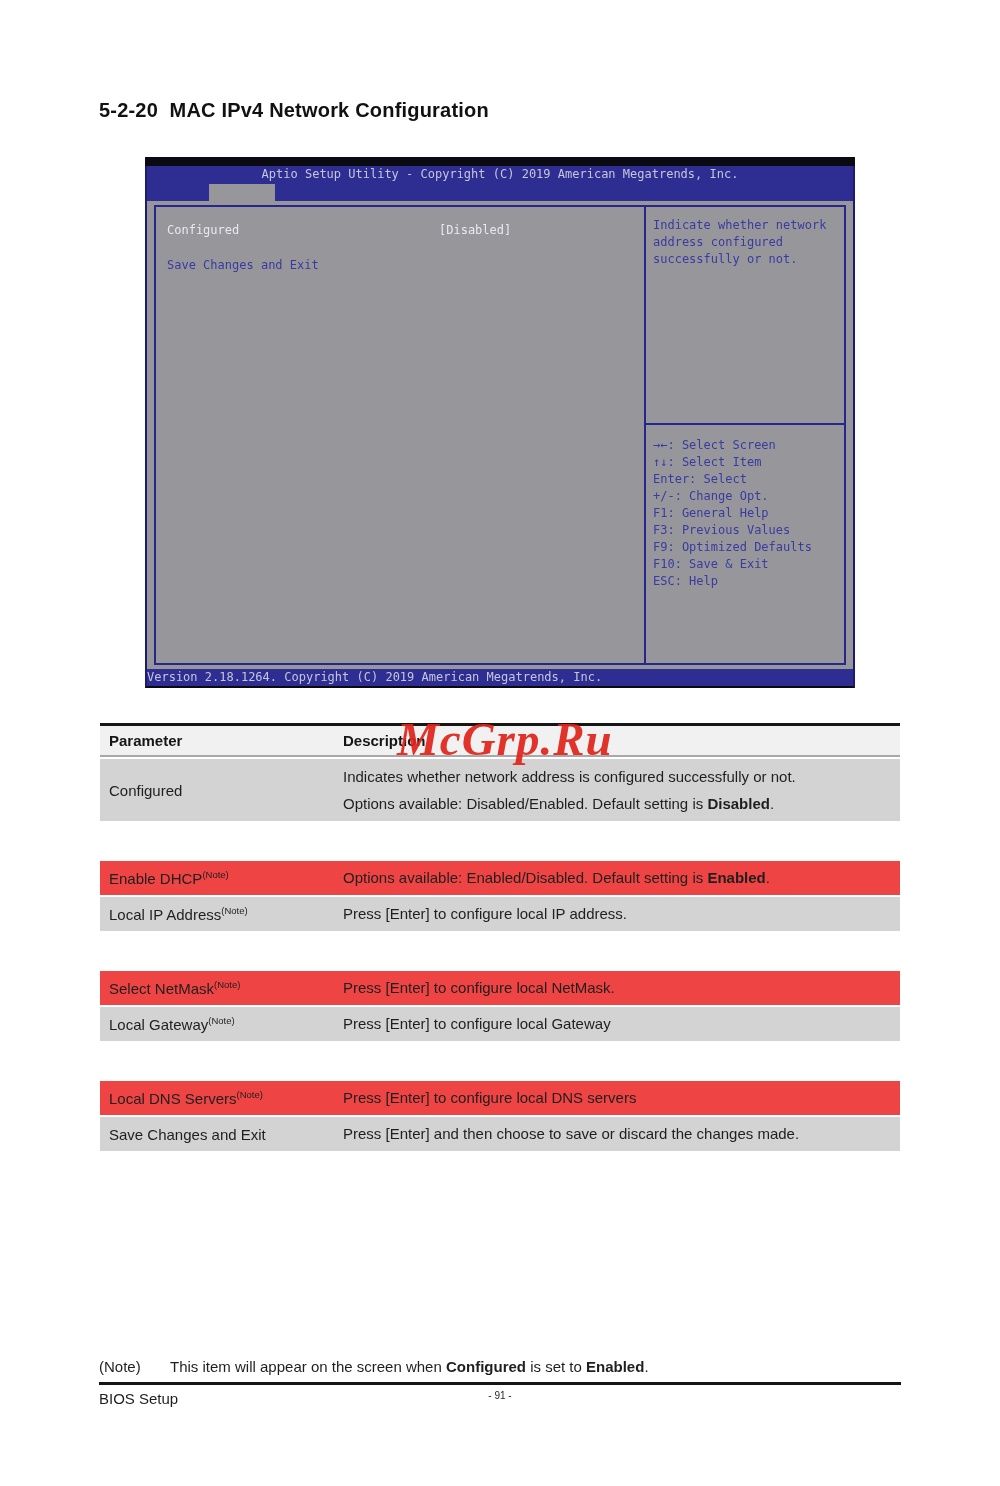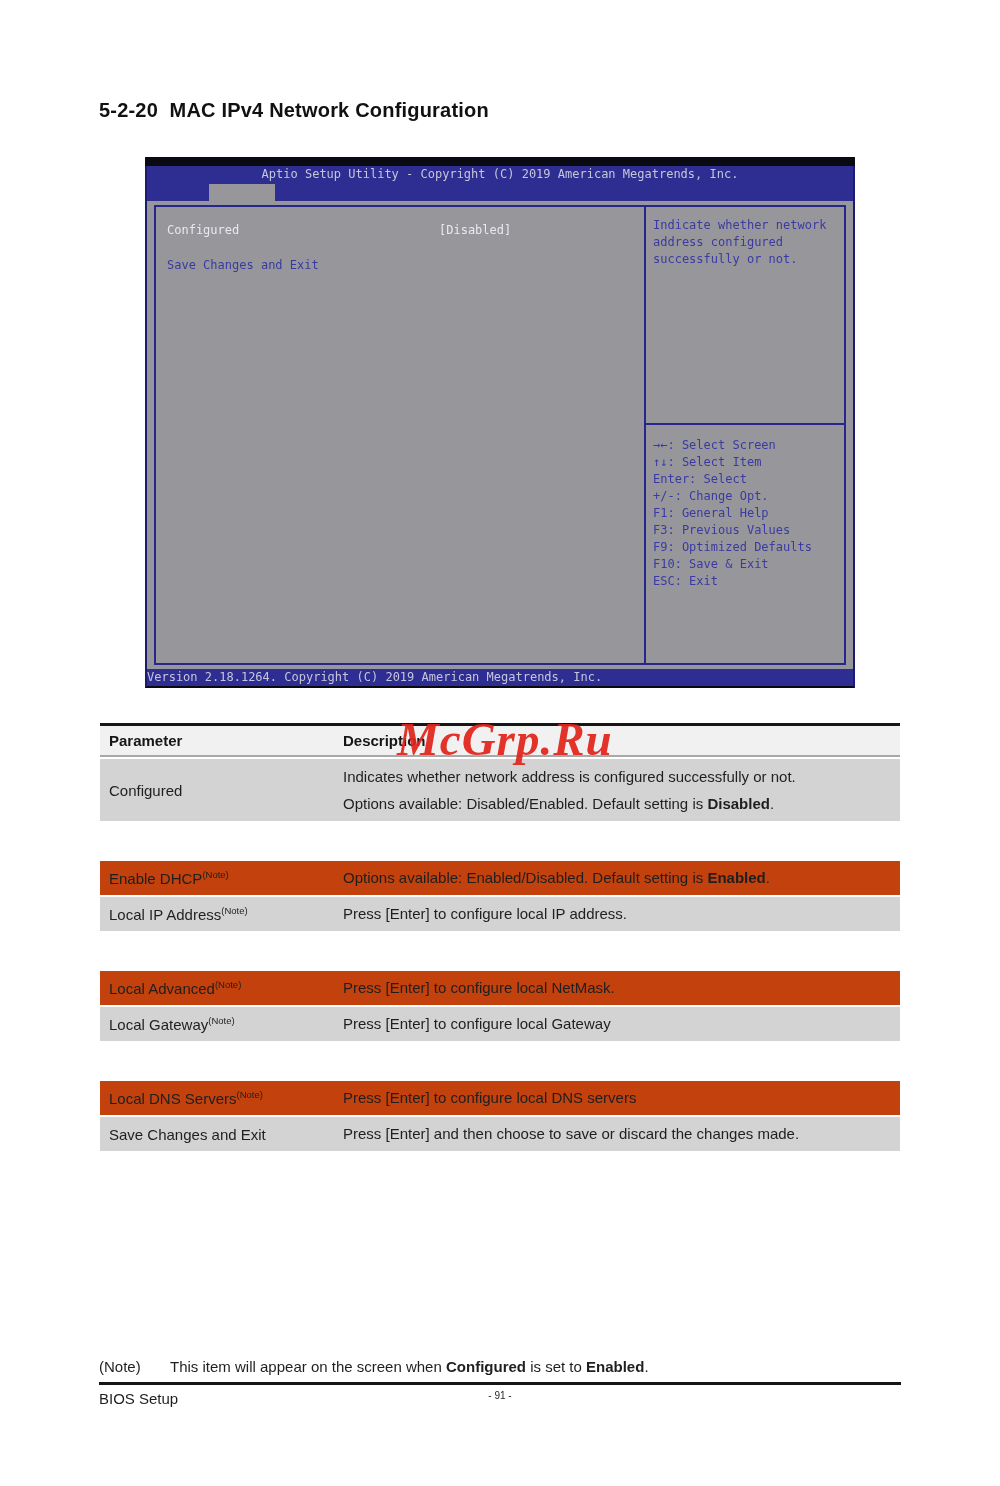--- a/index.html
+++ b/index.html
@@ -42,21 +42,21 @@
   .watermark { position: absolute; left: 397px; top: 712px; z-index: 5;
                font-family: "Liberation Serif", serif; font-style: italic; font-weight: bold;
                font-size: 47px; letter-spacing: 1px; opacity: 0.93; }
 
   
   .ptable { position: absolute; left: 100px; top: 723px; width: 800px;
             border-top: 3px solid #161616; font-size: 15px; z-index: 2; }
   .phead { display: flex; background: #f1f1f1; height: 31px; align-items: center;
            font-weight: bold; border-bottom: 2px solid #a8a8a8; color: #161616; }
   .prow { display: flex; background: #d3d3d3; margin-top: 2px; min-height: 34px; align-items: center; }
-  .prow.light { background: #c2410c; margin-top: 40px; }
+  .prow.light { background: #ef4444; margin-top: 40px; }
   .prow.tall { min-height: 62px; }
   .pcol1 { width: 243px; flex: none; padding-left: 9px; }
   .pcol2 { flex: 1; padding-right: 6px; }
   .pcol1 sup { font-size: 9.5px; vertical-align: super; line-height: 0; }
   .dline { line-height: 20px; }
   .tall .dline { line-height: 27px; }
 
   
   .note-row { position: absolute; left: 99px; top: 1358px; width: 802px; display: flex; font-size: 15px; }
   .note-label { width: 71px; flex: none; }
@@ -79,21 +79,21 @@
       <span class="bios-tab">Advanced</span>
     </div>
     <div class="bios-body">
       <div class="bios-box">
         <div class="bios-main" id="bios-menu">
             <div class="bios-item sel"><span>Configured</span><span class="bios-value">[Disabled]</span></div>
             <div class="bios-item"><span>Save Changes and Exit</span></div>
           </div>
         <div class="bios-right">
           <div class="bios-help">Indicate whether network address configured successfully or not.</div>
-          <div class="bios-keys" id="bios-keys"><div>→←: Select Screen</div><div>↑↓: Select Item</div><div>Enter: Select</div><div>+/-: Change Opt.</div><div>F1: General Help</div><div>F3: Previous Values</div><div>F9: Optimized Defaults</div><div>F10: Save &amp; Exit</div><div>ESC: Exit</div></div>
+          <div class="bios-keys" id="bios-keys"><div>→←: Select Screen</div><div>↑↓: Select Item</div><div>Enter: Select</div><div>+/-: Change Opt.</div><div>F1: General Help</div><div>F3: Previous Values</div><div>F9: Optimized Defaults</div><div>F10: Save &amp; Exit</div><div>ESC: Help</div></div>
         </div>
       </div>
     </div>
     <div class="bios-versionbar">Version 2.18.1264. Copyright (C) 2019 American Megatrends, Inc.</div>
   </div>
 
   <div class="watermark" style="color: rgb(224, 37, 28);">McGrp.Ru</div>
 
   <div class="ptable">
     <div class="phead">
@@ -114,21 +114,21 @@
             <div class="dline"><span>Options available: Enabled/Disabled. Default setting is </span><span class="b">Enabled</span><span>.</span></div>
           </div>
         </div>
         <div class="prow">
           <div class="pcol1"><span>Local IP Address</span><sup>(Note)</sup></div>
           <div class="pcol2">
             <div class="dline"><span>Press [Enter] to configure local IP address.</span></div>
           </div>
         </div>
         <div class="prow light">
-          <div class="pcol1"><span>Local Advanced</span><sup>(Note)</sup></div>
+          <div class="pcol1"><span>Select NetMask</span><sup>(Note)</sup></div>
           <div class="pcol2">
             <div class="dline"><span>Press [Enter] to configure local NetMask.</span></div>
           </div>
         </div>
         <div class="prow">
           <div class="pcol1"><span>Local Gateway</span><sup>(Note)</sup></div>
           <div class="pcol2">
             <div class="dline"><span>Press [Enter] to configure local Gateway</span></div>
           </div>
         </div>

